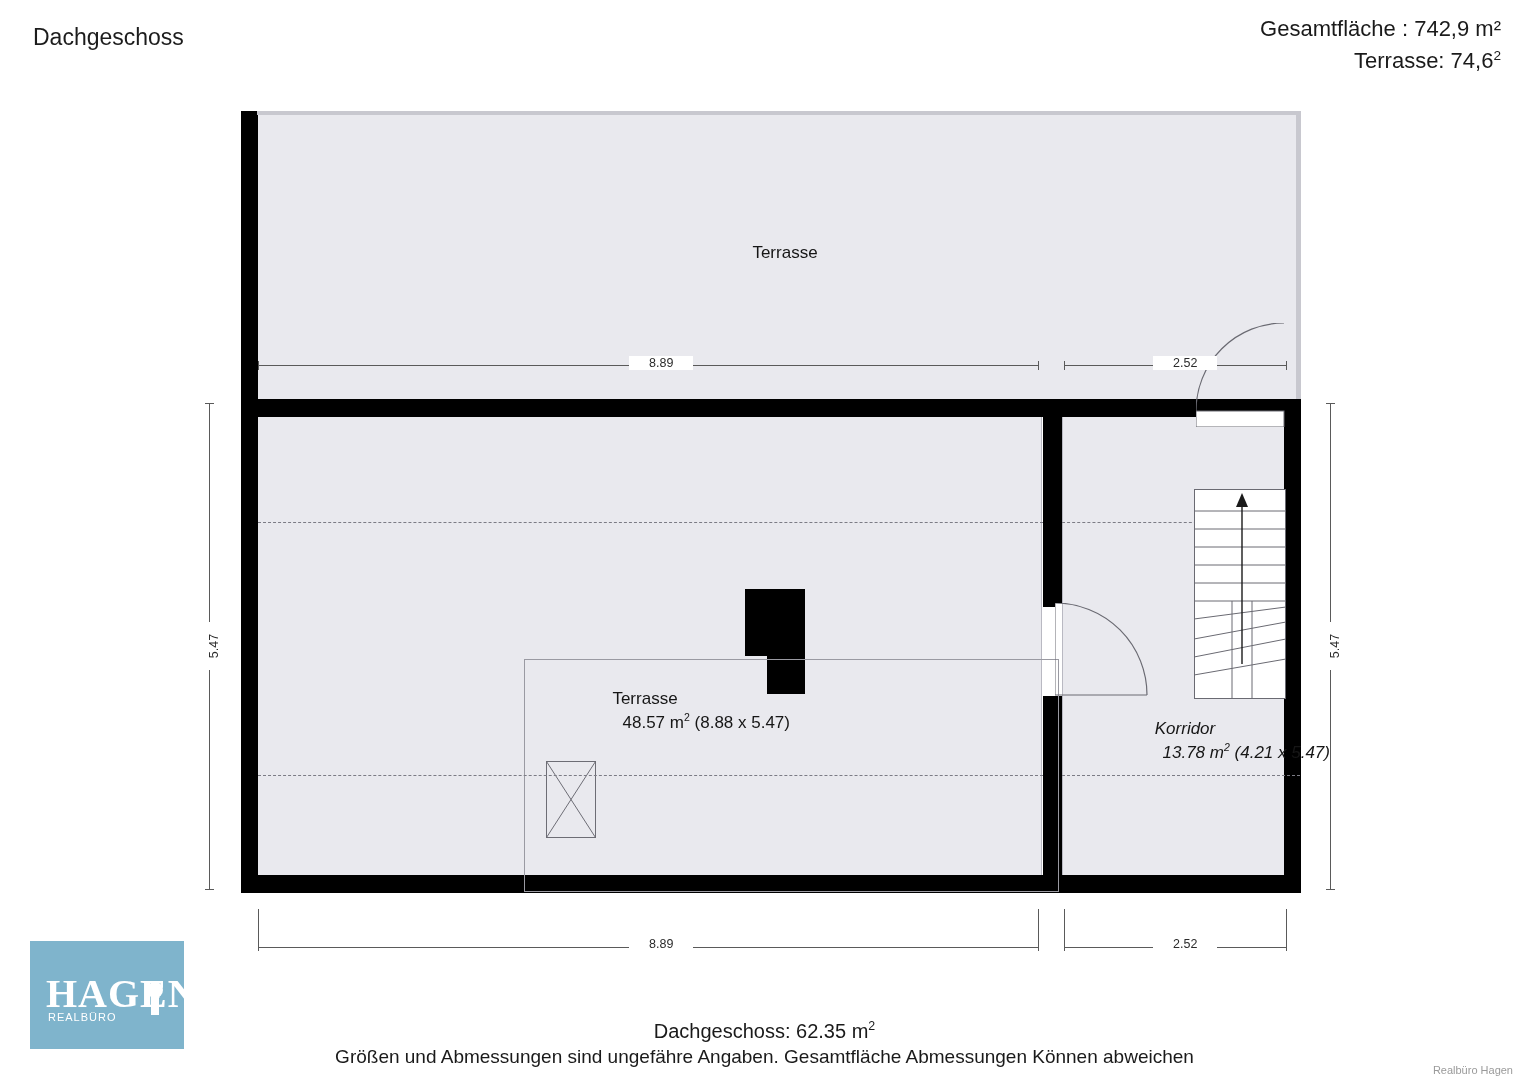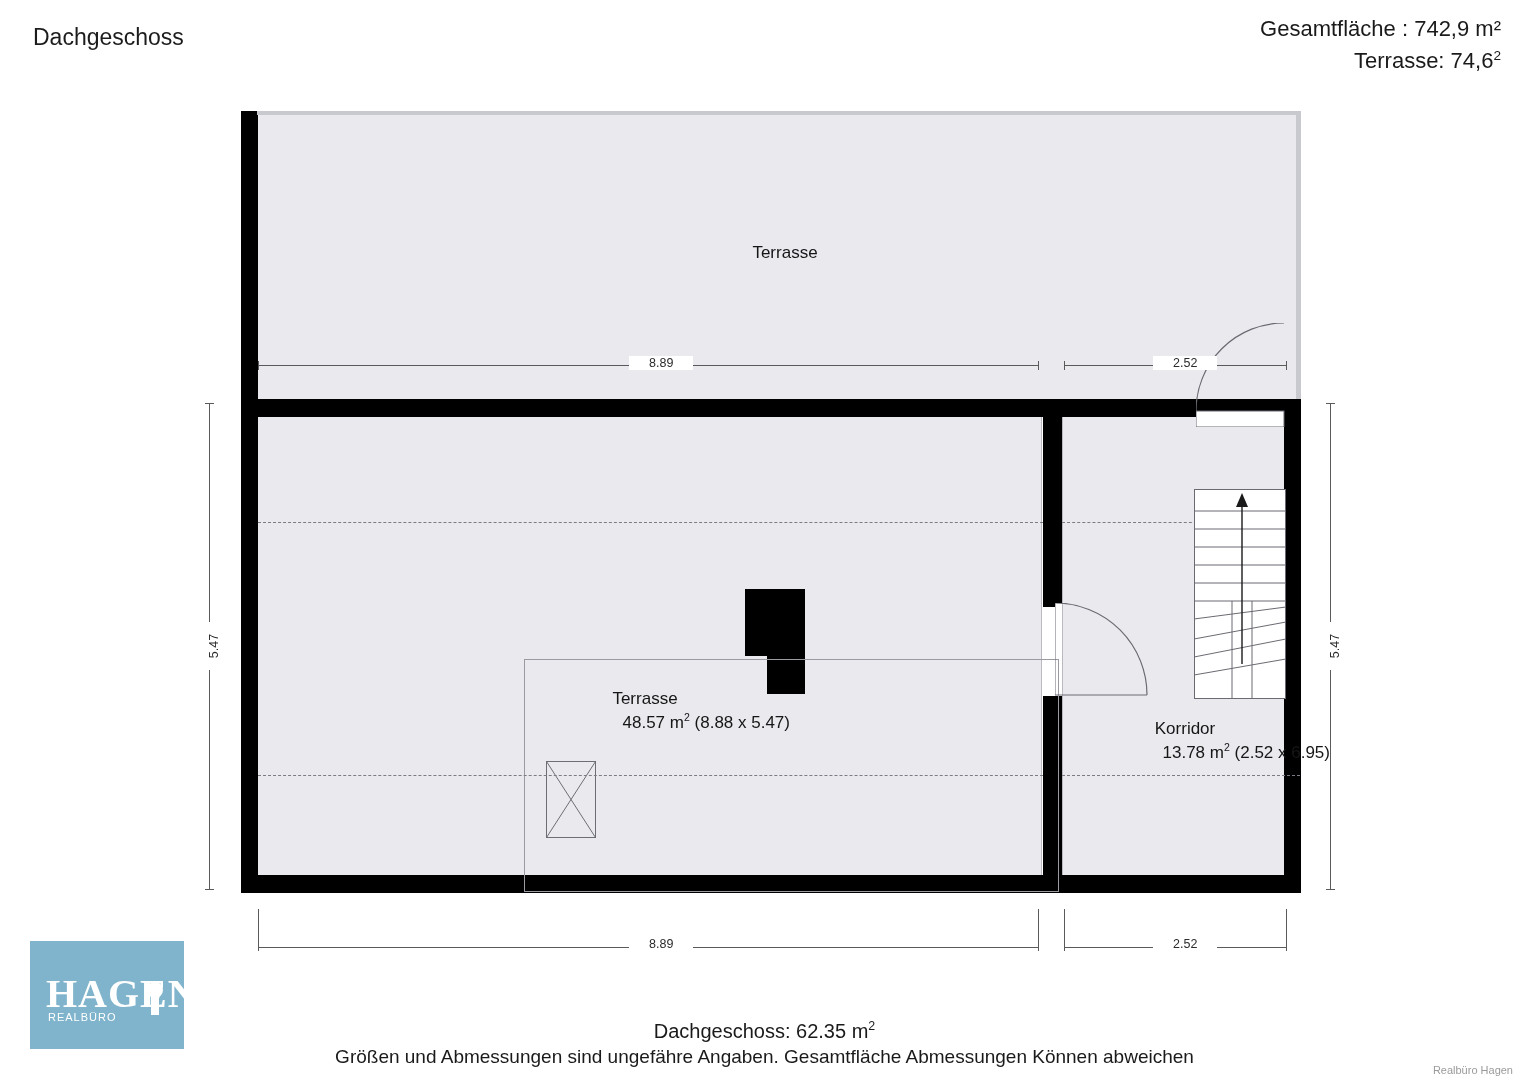--- a/index.html
+++ b/index.html
@@ -288,25 +288,25 @@
   <div class="abs room-label" style="left:700px; top:240px; width:170px;">Terrasse</div>
 
   <div class="abs" style="left:500px; top:686px; width:290px;">
     <div class="room-label">Terrasse</div>
     <div class="room-sub">
       <span>48.57 m</span><sup>2</sup>
       <span>(8.88 x 5.47)</span>
     </div>
   </div>
 
-  <div class="abs" style="left:1040px; top:716px; width:290px;">
+  <div class="abs" style="left:1040px; top:716px; width:290px;font-style:italic;">
     <div class="room-label">Korridor</div>
     <div class="room-sub">
       <span>13.78 m</span><sup>2</sup>
-      <span>(2.52 x 6.95)</span>
+      <span>(4.21 x 5.47)</span>
     </div>
   </div>
 
   <div class="abs dim-h" style="left:258px; top:362px; width:780px;"></div>
   <div class="abs tick-v" style="left:258px; top:358px;"></div>
   <div class="abs tick-v" style="left:1038px; top:358px;"></div>
   <div class="abs dim-label" style="left:629px; top:353px;">8.89</div>
 
   <div class="abs dim-h" style="left:1064px; top:362px; width:222px;"></div>
   <div class="abs tick-v" style="left:1064px; top:358px;"></div>

